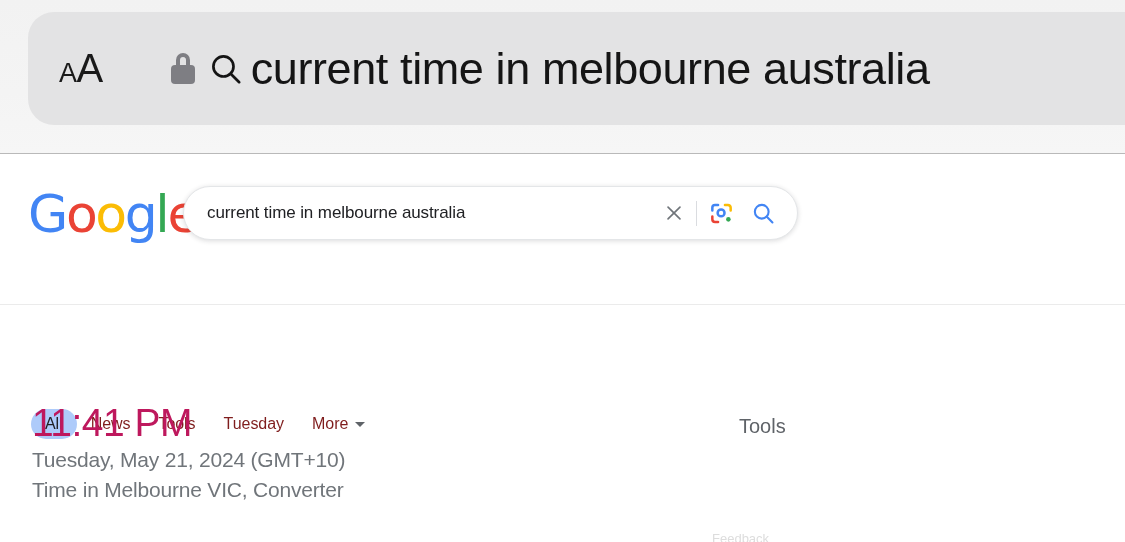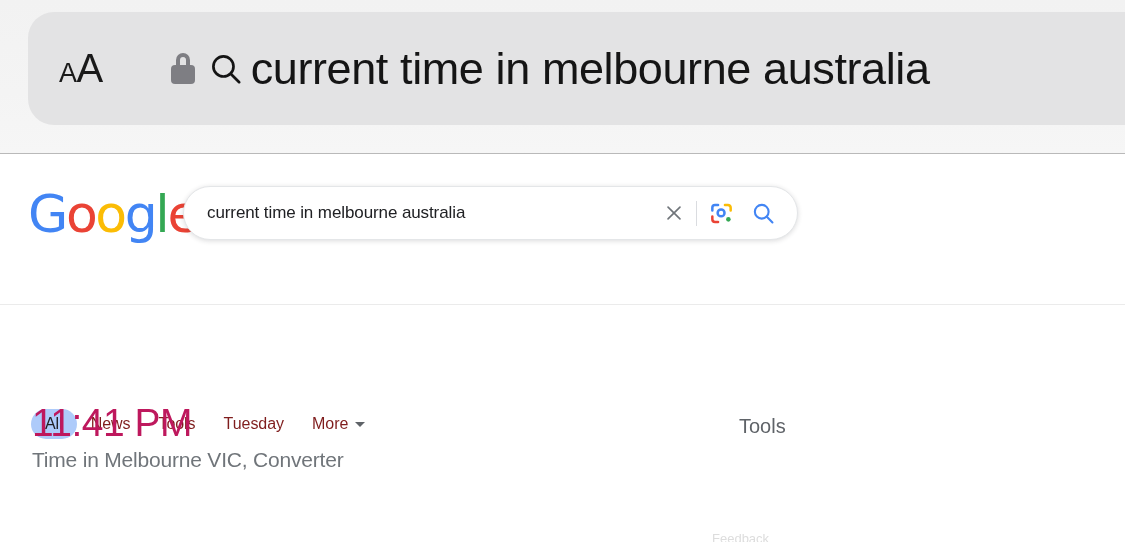--- a/index.html
+++ b/index.html
@@ -333,18 +333,19 @@
       </div>
     </div>
     <div class="tools-button">Tools</div>
   </div>
 
   <div class="nav-divider"></div>
 
 
   <div class="answer-block">
     <div class="answer-time">11:41 PM</div>
+    <div class="answer-sub">Tuesday, May 21, 2024 (GMT+10)</div>
     <div class="answer-sub">Time in Melbourne VIC, Converter</div>
   </div>
 
 </div>
 
 <div class="feedback">Feedback</div>
 
 </body></html>

